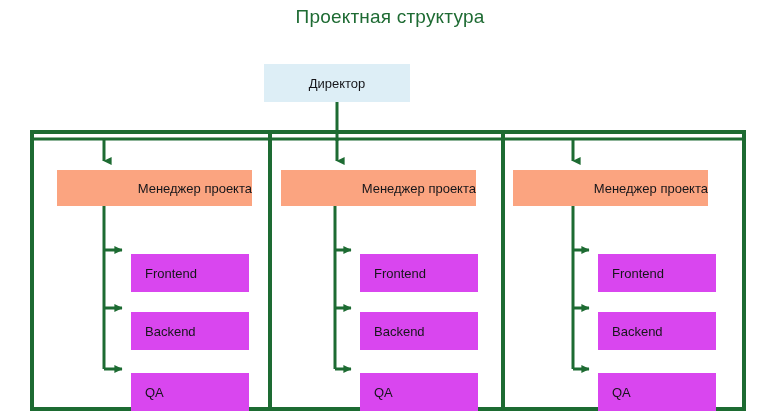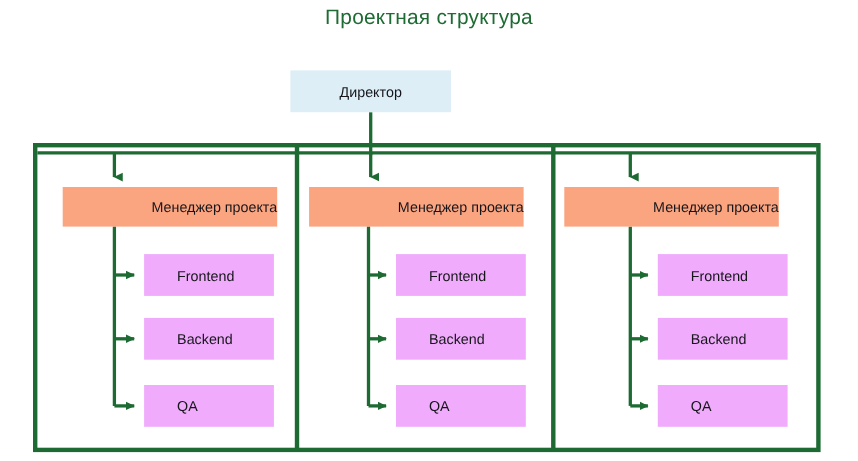--- a/index.html
+++ b/index.html
@@ -48,23 +48,24 @@
   }
   .node-director {
     background: #ddeef6;
     justify-content: center;
   }
   .node-manager {
     background: #fba480;
     justify-content: flex-end;
   }
   .node-team {
-    background: #f0abfc;
+    background: #d946ef;
     justify-content: flex-start;
-    padding-left: 30px;
+    padding-left: 14px;
+    margin-top: 23px;
   }
 </style>
 </head>
 <body>
 
 <div id="canvas">
 
   <div class="title">Проектная структура</div>
 
   <svg class="svg-layer" width="780" height="419" viewBox="0 0 780 419" xmlns="http://www.w3.org/2000/svg">

